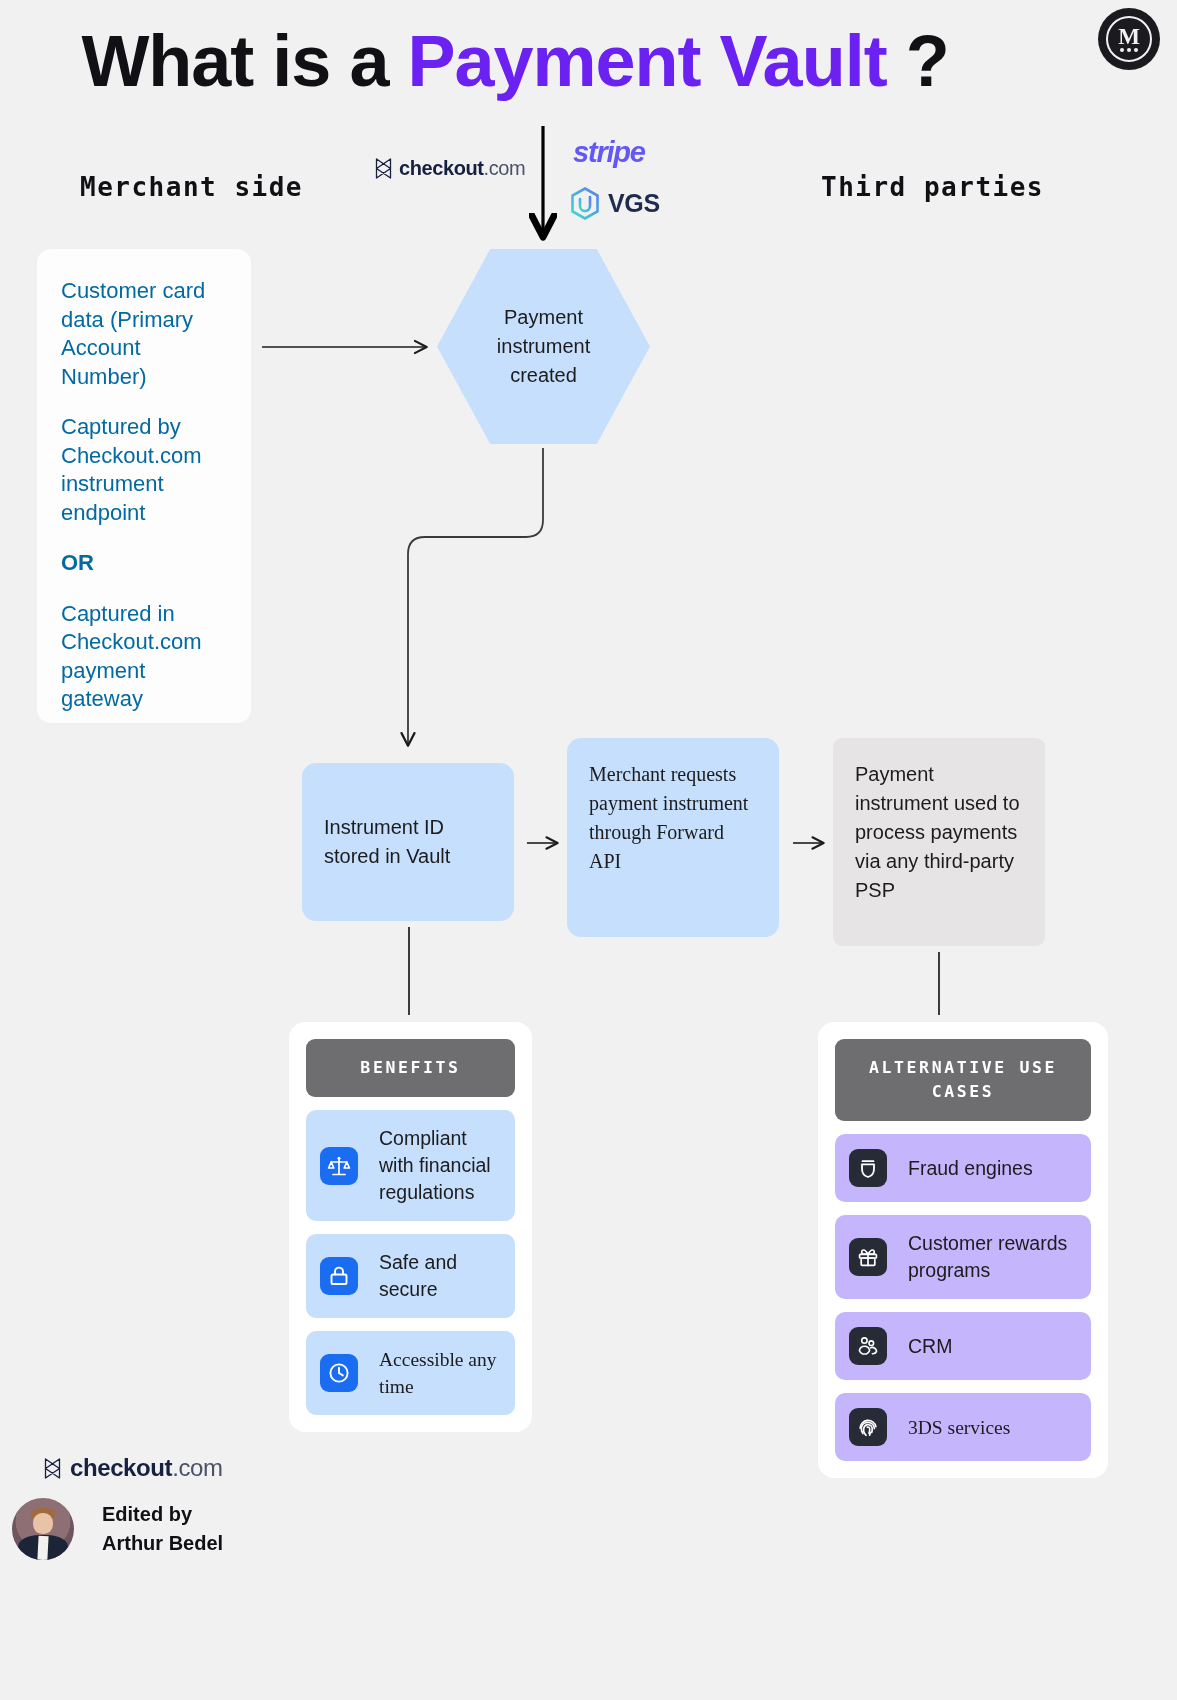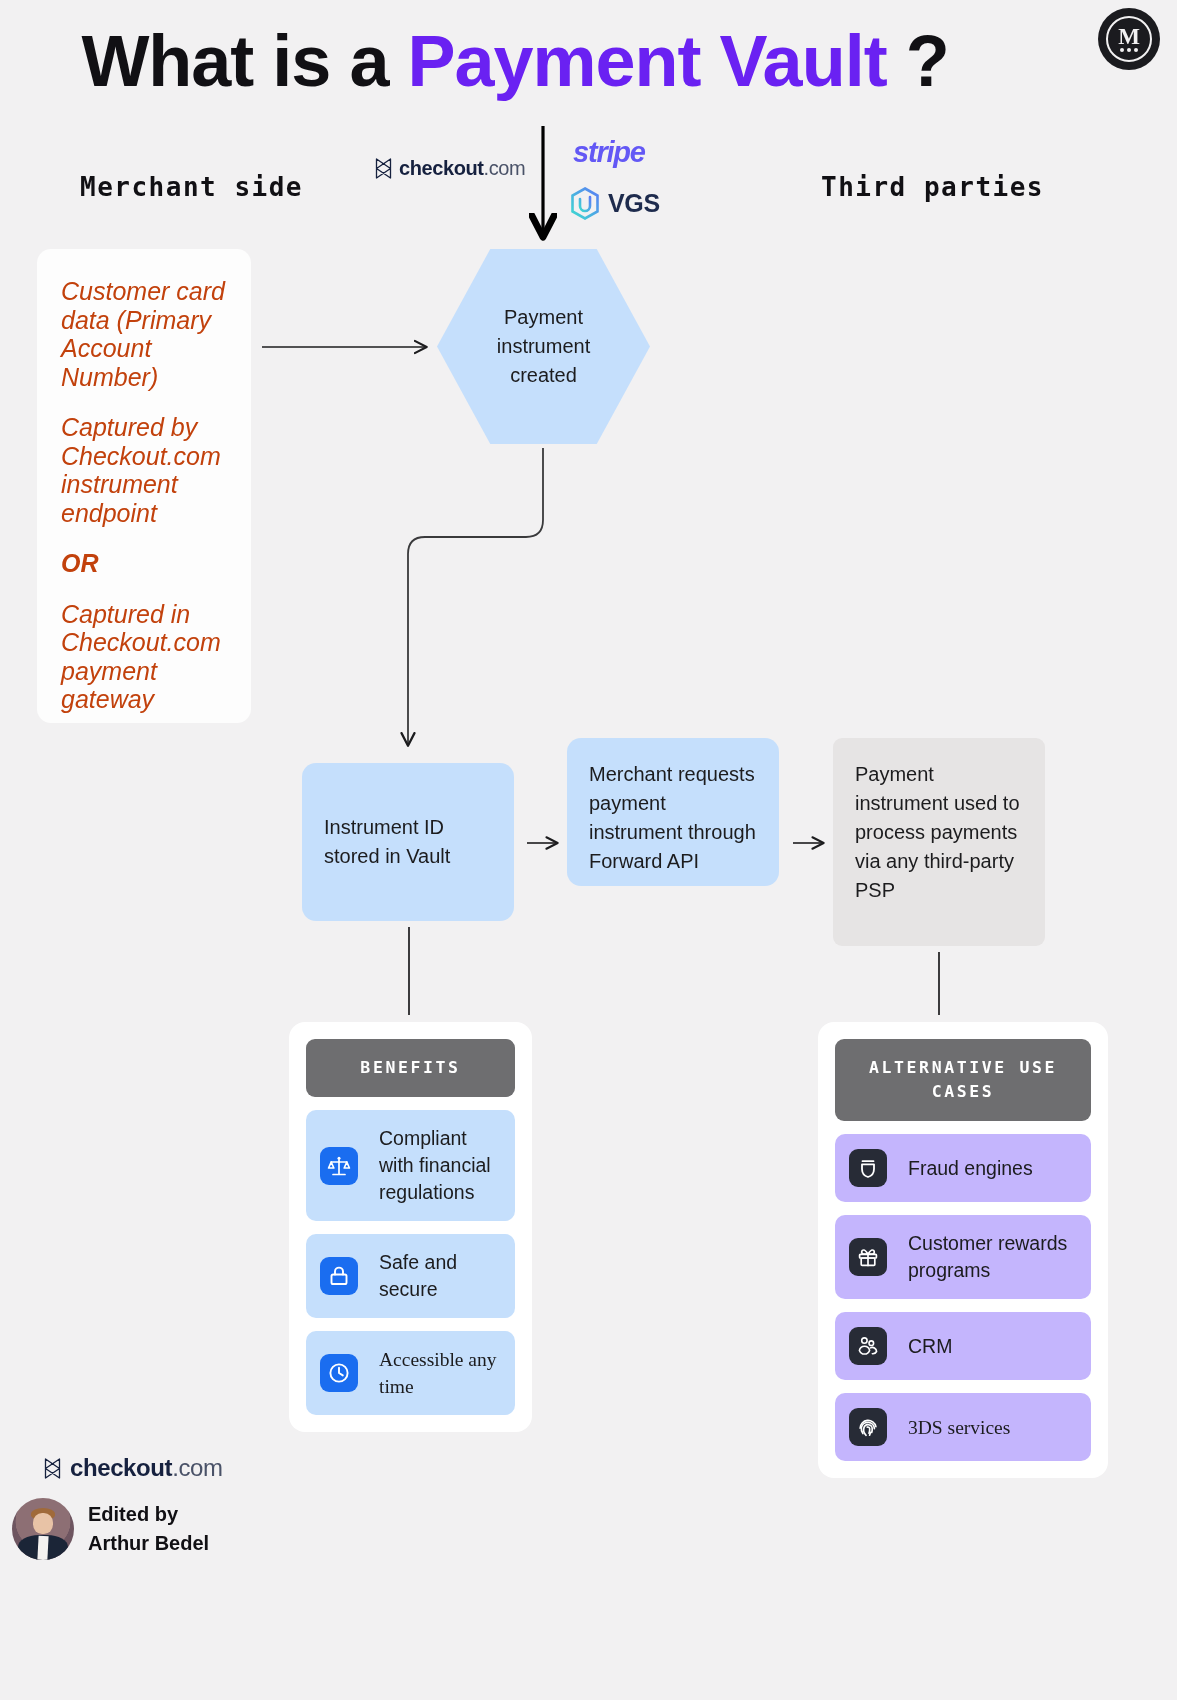--- a/index.html
+++ b/index.html
@@ -75,23 +75,22 @@
   .vgs-word { font-size: 25px; font-weight: 700; color: #1e2b4d; letter-spacing: -0.3px;}
 
   
   .merchant-card {
     position: absolute; left: 37px; top: 249px;
     width: 214px; height: 474px;
     background: #fdfdfd; border-radius: 14px;
     padding: 28px 24px 0 24px;
   }
   .merchant-card p {
-    font-size: 25px; line-height: 28.5px; color: #c2410c;
+    font-size: 22px; line-height: 28.5px; color: #0369a1;
     margin-bottom: 22px;
-    font-style: italic;
   }
   .merchant-card p.or { font-weight: 700; margin-bottom: 22px; }
 
   .hexagon {
     position: absolute; left: 437px; top: 249px;
     width: 213px; height: 195px;
     background: #c5dffc;
     clip-path: polygon(25% 0%, 75% 0%, 100% 50%, 75% 100%, 25% 100%, 0% 50%);
     display: flex; align-items: center; justify-content: center;
   }
@@ -103,21 +102,21 @@
   .flow-box {
     position: absolute; border-radius: 14px;
     padding: 22px 22px;
     font-size: 20px; line-height: 29px; color: #1c1c1e;
   }
   .flow-box.blue { background: #c5dffc; }
   .flow-box.gray { background: #e6e4e4; }
 
   #box-instrument { left: 302px; top: 763px; width: 212px; height: 158px;
                     display:flex; align-items:center; }
-  #box-forward    { left: 567px; top: 738px; width: 212px; height: 148px; }
+  #box-forward    { left: 567px; top: 738px; width: 212px; height: 199px; font-family: Liberation Serif, serif; }
   #box-psp        { left: 833px; top: 738px; width: 212px; height: 208px; border-radius: 9px; }
 
   
   .panel {
     position: absolute; background: #ffffff; border-radius: 16px;
     padding: 17px 17px 17px 17px;
   }
   #panel-benefits { left: 289px; top: 1022px; width: 243px; }
   #panel-usecases { left: 818px; top: 1022px; width: 290px; }
 
@@ -147,21 +146,21 @@
 
   
   .footer-logo {
     position: absolute; left: 44px; top: 1454px;
     display: flex; align-items: center; gap: 9px;
   }
   .footer-logo .ck-word { font-size: 24px; }
 
   .author {
     position: absolute; left: 12px; top: 1498px;
-    display: flex; align-items: center; gap: 14px;
+    display: flex; align-items: center; gap: 28px;
   }
   .avatar {
     width: 62px; height: 62px; border-radius: 50%;
     background: radial-gradient(circle at 50% 38%, #d8b49c 0 18%, #8d6f74 19% 55%, #6e5560 56% 100%);
     position: relative; overflow: hidden; flex: 0 0 auto;
   }
   .avatar .hair {
     position:absolute; left:30%; top:16%; width:40%; height:20%;
     background:#a06a3a; border-radius:50% 50% 40% 40%;
   }

